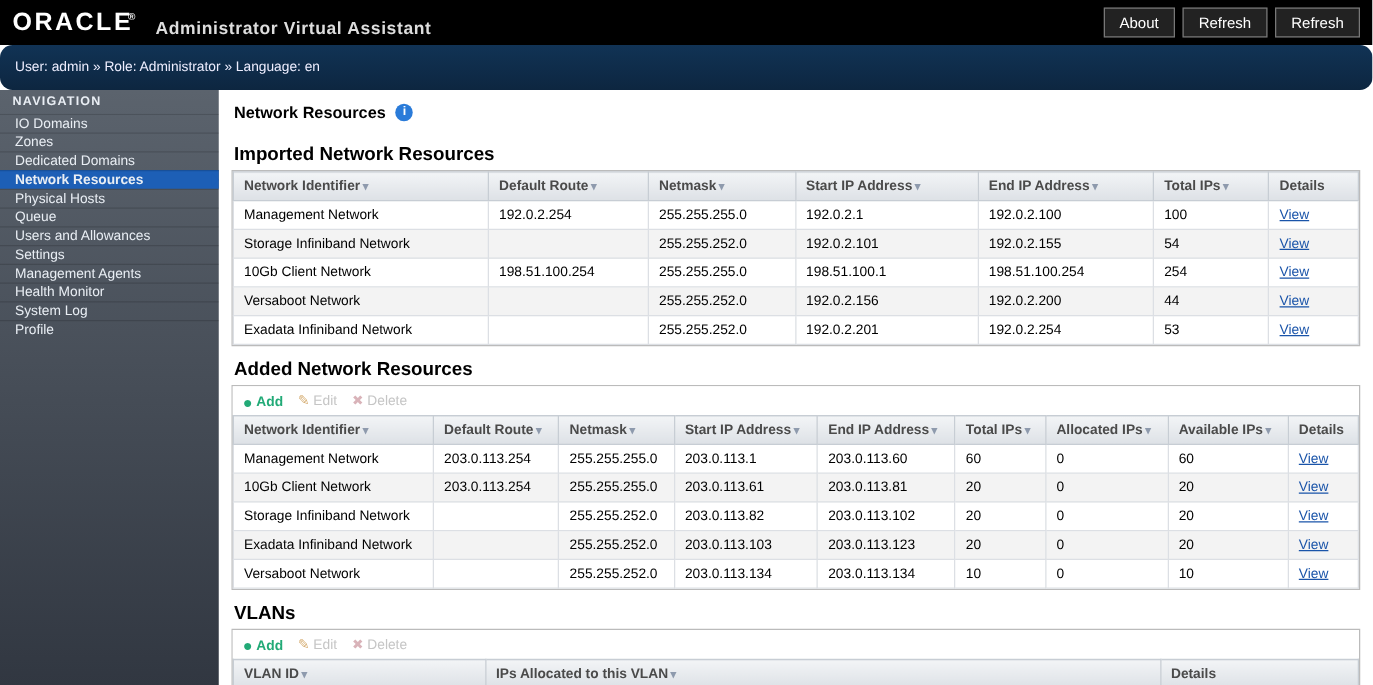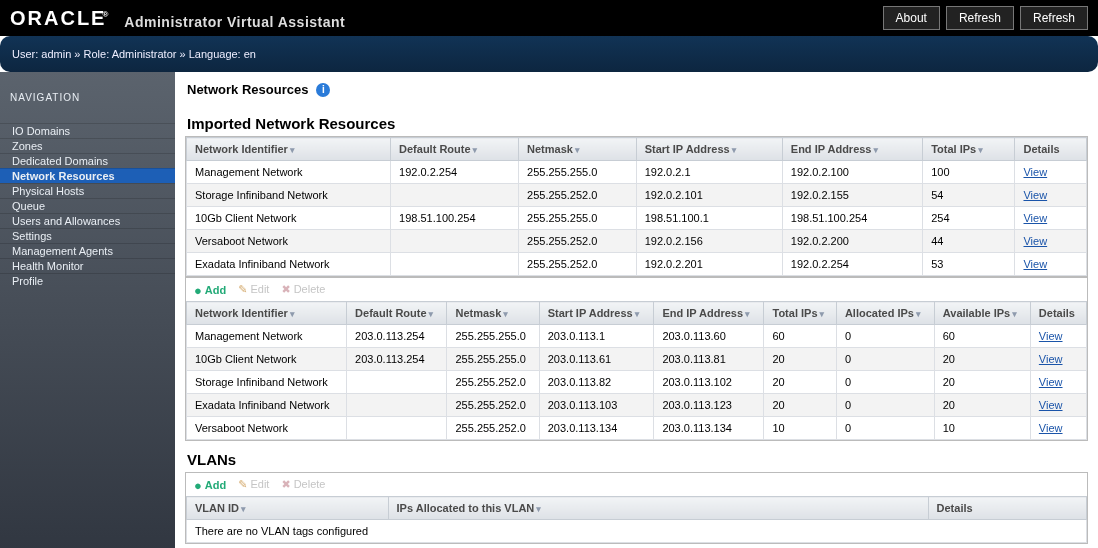--- a/index.html
+++ b/index.html
@@ -73,23 +73,23 @@
   
   .sidebar {
     width: 175px;
     background: linear-gradient(#5b636d, #303640);
     color: #e9eef4;
     flex-shrink: 0;
     position: relative;
   }
   .side-title {
     font-size: 10px;
-    font-weight: 400;
+    font-weight: 700;
     letter-spacing: 1px;
-    padding: 20px 10px;
+    padding: 4px 10px;
   }
   .nav-item {
     padding: 1px 12px;
     font-size: 11px;
     cursor: pointer;
     border-top: 1px solid rgba(0,0,0,0.15);
     position: relative;
   }
   .nav-item.active {
     background: #1d5fb6;
@@ -212,20 +212,21 @@
         <div class="nav-item">IO Domains</div>
         <div class="nav-item">Zones</div>
         <div class="nav-item">Dedicated Domains</div>
         <div class="nav-item active">Network Resources</div>
         <div class="nav-item">Physical Hosts</div>
         <div class="nav-item">Queue</div>
         <div class="nav-item">Users and Allowances</div>
         <div class="nav-item">Settings</div>
         <div class="nav-item">Management Agents</div>
         <div class="nav-item">Health Monitor</div>
+        <div class="nav-item">System Log</div>
         <div class="nav-item">Profile</div>
       </div>
   </aside>
 
   <main class="content">
     <div class="page-title">
       <span>Network Resources</span>
       <span class="info-icon">i</span>
     </div>
 
@@ -286,20 +287,21 @@
               <td>255.255.252.0</td>
               <td>192.0.2.201</td>
               <td>192.0.2.254</td>
               <td>53</td>
               <td><span class="link">View</span></td>
             </tr>
           </tbody>
       </table>
     </div>
 
+    <div class="section-title">Added Network Resources</div>
     <div class="panel">
       <div class="toolbar">
         <span class="tb-add">Add</span>
         <span class="tb-edit">Edit</span>
         <span class="tb-del">Delete</span>
       </div>
       <table class="datatable">
         <thead>
             <tr id="added-hdr">
               <th>Network Identifier<span class="sort-ind">▾</span></th>

